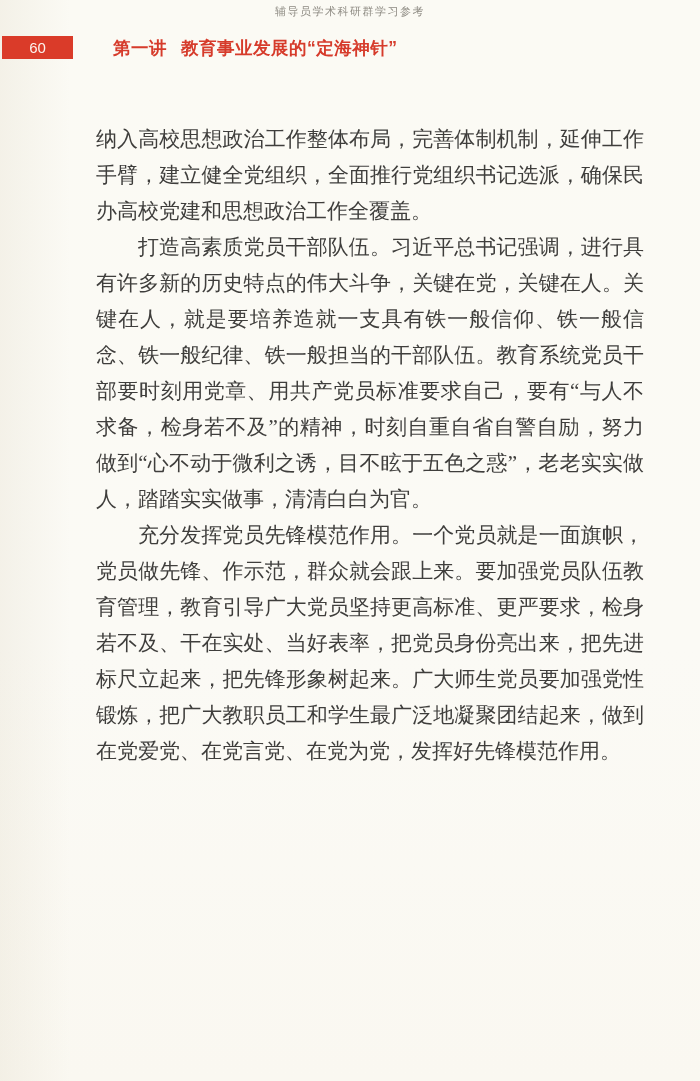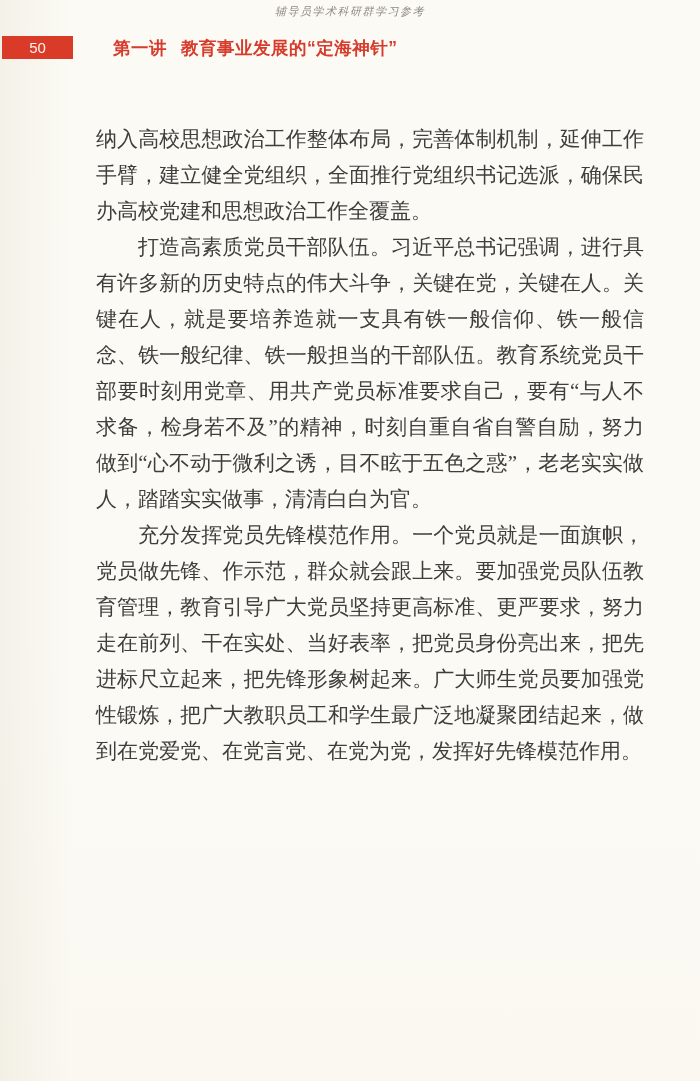--- a/index.html
+++ b/index.html
@@ -18,21 +18,20 @@
   
   .running-head {
     position: absolute;
     top: 4px;
     left: 0;
     width: 100%;
     text-align: center;
     font-size: 11px;
     letter-spacing: 1.5px;
     color: #8d8a82;
-    font-style: italic;
     font-family: "DejaVu Serif", serif;
   }
 
   
   .page-header {
     position: absolute;
     top: 36px;
     left: 0;
     height: 23px;
     display: flex;
@@ -78,26 +77,26 @@
 </style>
 </head>
 <body>
 
 <div class="page">
 
   <div class="running-head">辅导员学术科研群学习参考</div>
 
   <div class="page-header">
     <div class="page-number-box">
-      <span>50</span>
+      <span>60</span>
     </div>
     <div class="chapter-heading">
       <span>第一讲</span><span class="chapter-title">教育事业发展的“定海神针”</span>
     </div>
   </div>
 
   <div class="body-text">
     <p>纳入高校思想政治工作整体布局，完善体制机制，延伸工作手臂，建立健全党组织，全面推行党组织书记选派，确保民办高校党建和思想政治工作全覆盖。</p>
     <p class="indented">打造高素质党员干部队伍。习近平总书记强调，进行具有许多新的历史特点的伟大斗争，关键在党，关键在人。关键在人，就是要培养造就一支具有铁一般信仰、铁一般信念、铁一般纪律、铁一般担当的干部队伍。教育系统党员干部要时刻用党章、用共产党员标准要求自己，要有“与人不求备，检身若不及”的精神，时刻自重自省自警自励，努力做到“心不动于微利之诱，目不眩于五色之惑”，老老实实做人，踏踏实实做事，清清白白为官。</p>
-    <p class="indented">充分发挥党员先锋模范作用。一个党员就是一面旗帜，党员做先锋、作示范，群众就会跟上来。要加强党员队伍教育管理，教育引导广大党员坚持更高标准、更严要求，努力走在前列、干在实处、当好表率，把党员身份亮出来，把先进标尺立起来，把先锋形象树起来。广大师生党员要加强党性锻炼，把广大教职员工和学生最广泛地凝聚团结起来，做到在党爱党、在党言党、在党为党，发挥好先锋模范作用。</p>
+    <p class="indented">充分发挥党员先锋模范作用。一个党员就是一面旗帜，党员做先锋、作示范，群众就会跟上来。要加强党员队伍教育管理，教育引导广大党员坚持更高标准、更严要求，检身若不及、干在实处、当好表率，把党员身份亮出来，把先进标尺立起来，把先锋形象树起来。广大师生党员要加强党性锻炼，把广大教职员工和学生最广泛地凝聚团结起来，做到在党爱党、在党言党、在党为党，发挥好先锋模范作用。</p>
   </div>
 
 </div>
 
 </body></html>

